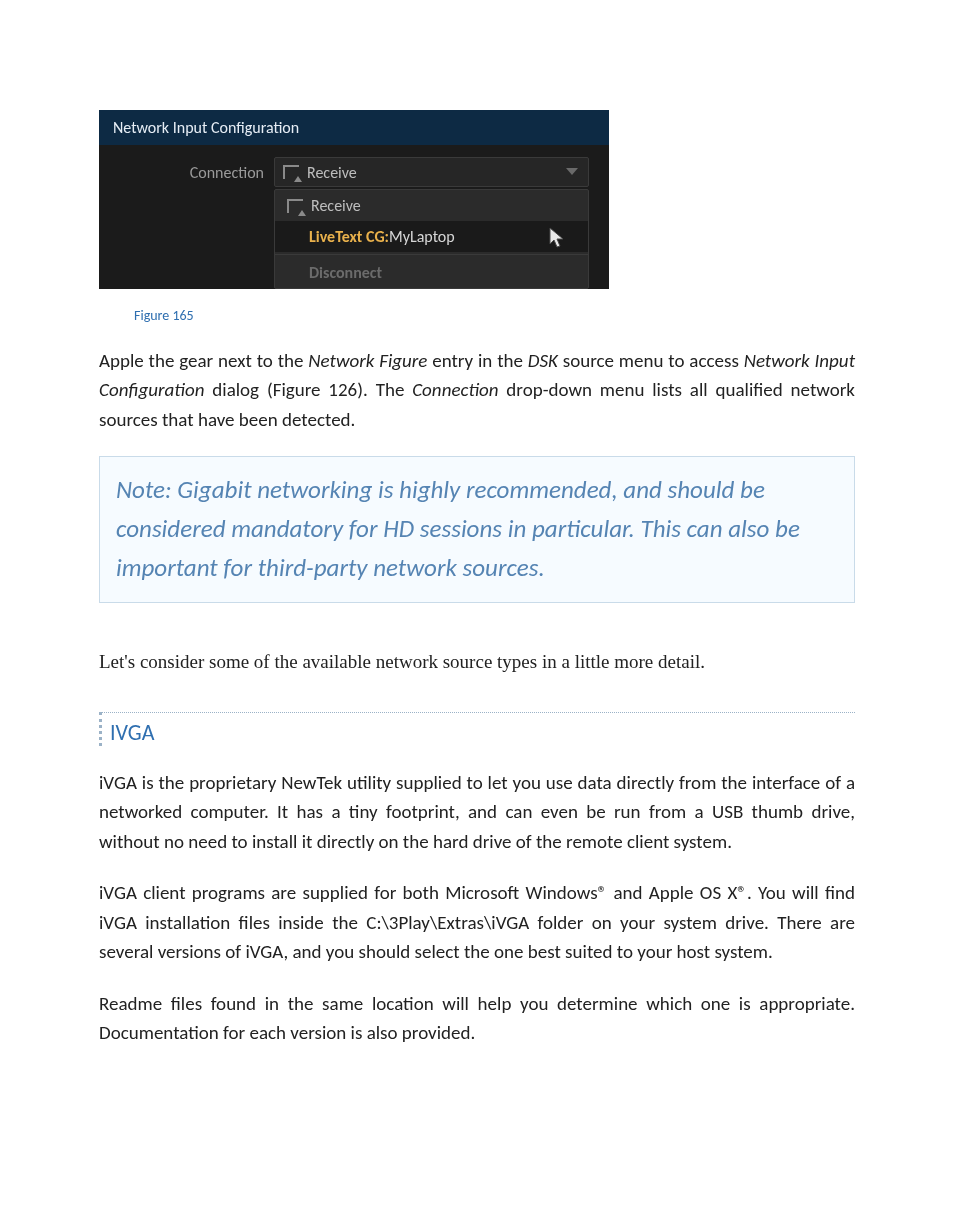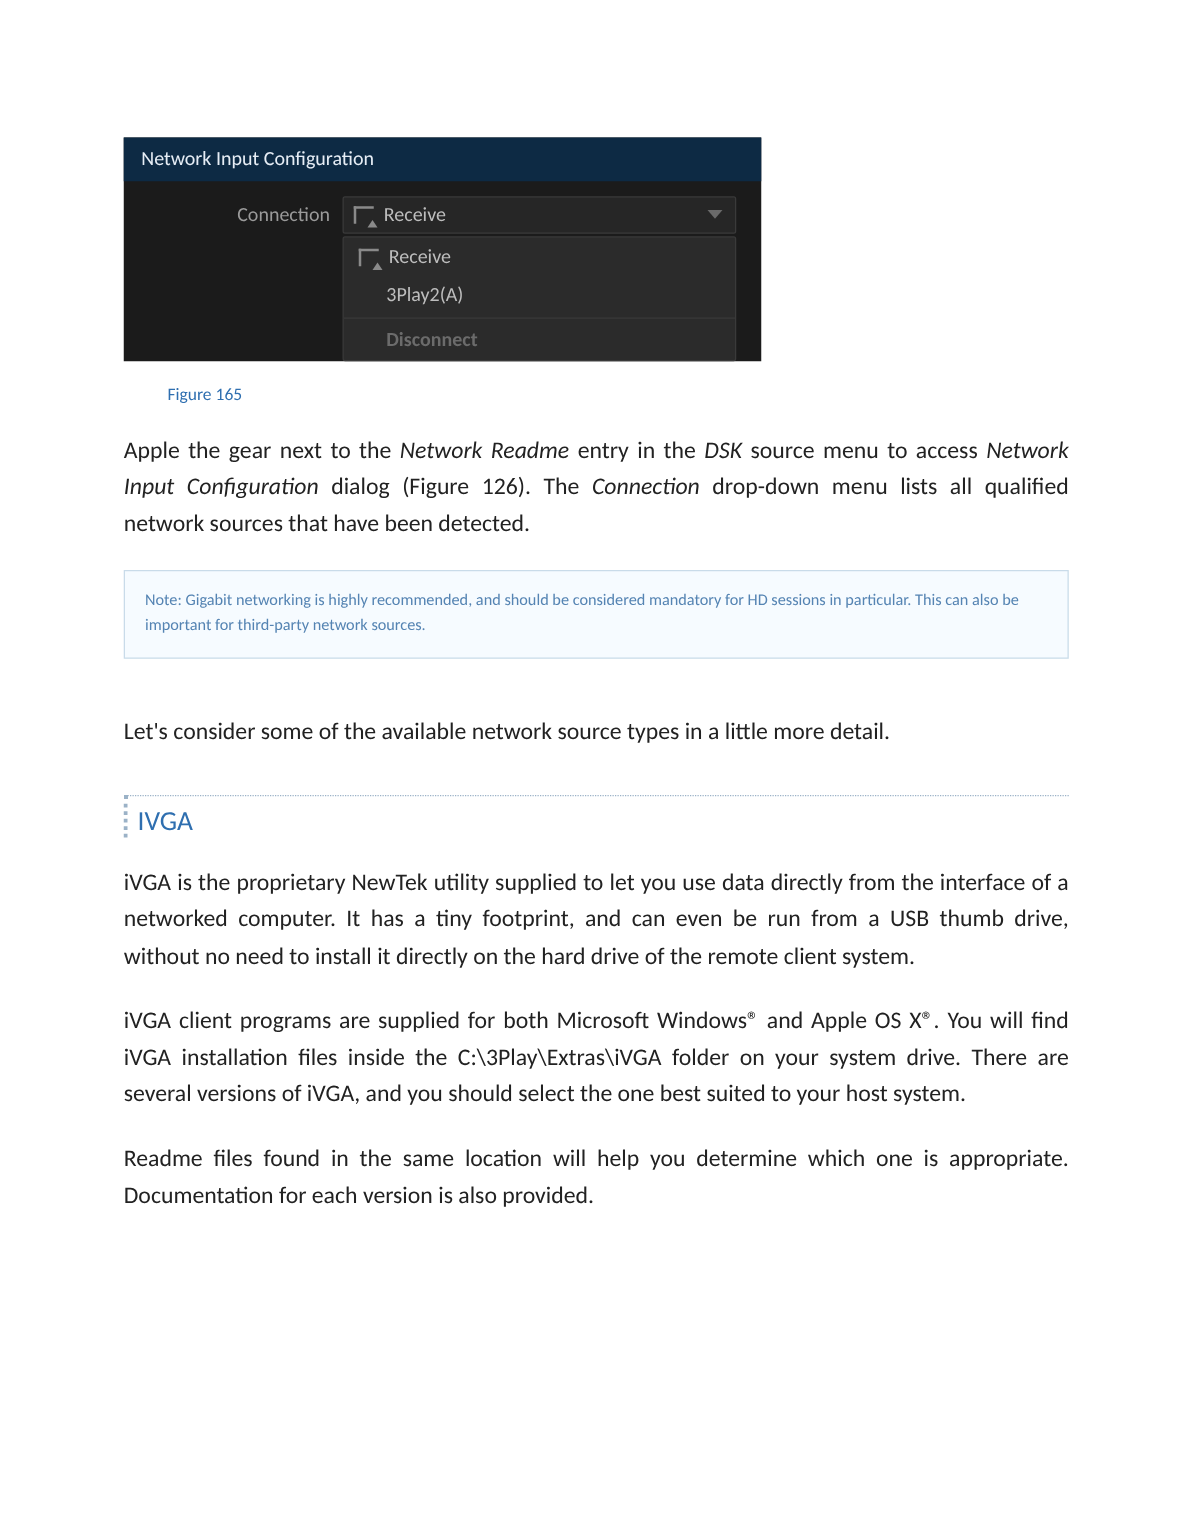--- a/index.html
+++ b/index.html
@@ -137,21 +137,22 @@
     line-height: 1.55;
     text-align: justify;
     margin-top: 22px;
   }
   .para .i { font-style: italic; }
   .notebox {
     margin-top: 22px;
     border: 1px solid #c9dbe9;
     background: #f6fbff;
     padding: 14px 16px;
-    font-size: 13px;
+    font-size: 25px;
+    font-style: italic;
     color: #5584b3;
     line-height: 1.55;
   }
   .spacer { height: 44px; }
 
   .section-head {
     color: #2f6fb0;
     font-size: 22px;
     border-top: 1px dotted #9bb2c7;
     border-left: 3px dotted #9bb2c7;
@@ -174,44 +175,50 @@
           <span>Receive</span>
           <span class="caret"></span>
         </div>
       </div>
 
       <div class="list">
         <div class="list-item">
           <span class="icon-recv"></span>
           <span>Receive</span>
         </div>
-        <div class="list-item">
+        <div class="list-item hl">
           <span style="width:22px;"></span>
-          <span>3Play2(A)</span>
+          <span class="prefix">LiveText CG: </span>
+          <span>MyLaptop</span>
+          <span class="cursor-arrow">
+            <svg width="18" height="22" viewBox="0 0 18 22">
+              <path d="M2 1 L2 17 L6 13 L9 20 L12 19 L9 12 L15 12 Z" fill="#e9e9e9" stroke="#4a4a4a" stroke-width="1"></path>
+            </svg>
+          </span>
         </div>
         <div class="list-sep"></div>
         <div class="list-item list-disabled">
           <span style="width:22px;"></span>
           <span>Disconnect</span>
         </div>
       </div>
     </div>
   </div>
 
   <div class="caption">Figure 165</div>
 
   <p class="para">
-    <span>Apple the gear next to the </span><span class="i">Network Readme</span><span> entry in the </span><span class="i">DSK</span><span> source menu to access </span><span class="i">Network Input Configuration</span><span> dialog (Figure 126).   The </span><span class="i">Connection</span><span> drop-down menu lists all qualified network sources that have been detected.</span>
+    <span>Apple the gear next to the </span><span class="i">Network Figure</span><span> entry in the </span><span class="i">DSK</span><span> source menu to access </span><span class="i">Network Input Configuration</span><span> dialog (Figure 126).   The </span><span class="i">Connection</span><span> drop-down menu lists all qualified network sources that have been detected.</span>
   </p>
 
   <div class="notebox">Note: Gigabit networking is highly recommended, and should be considered mandatory for HD sessions in particular. This can also be important for third-party network sources.</div>
 
   <div class="spacer"></div>
 
-  <p class="para" style="margin-top:0;">Let's consider some of the available network source types in a little more detail.</p>
+  <p class="para" style="margin-top:0;font-family:Liberation Serif, serif;">Let's consider some of the available network source types in a little more detail.</p>
 
   <div class="section-head">IVGA</div>
 
   <p class="para">iVGA is the proprietary NewTek utility supplied to let you use data directly from the interface of a networked computer.  It has a tiny footprint, and can even be run from a USB thumb drive, without no need to install it directly on the hard drive of the remote client system.</p>
   <p class="para">iVGA client programs are supplied for both Microsoft Windows® and Apple OS X®.  You will find iVGA installation files inside the C:\3Play\Extras\iVGA folder on your system drive.  There are several versions of iVGA, and you should select the one best suited to your host system.</p>
   <p class="para">Readme files found in the same location will help you determine which one is appropriate.  Documentation for each version is also provided.</p>
 
 </div>
 
 </body></html>

